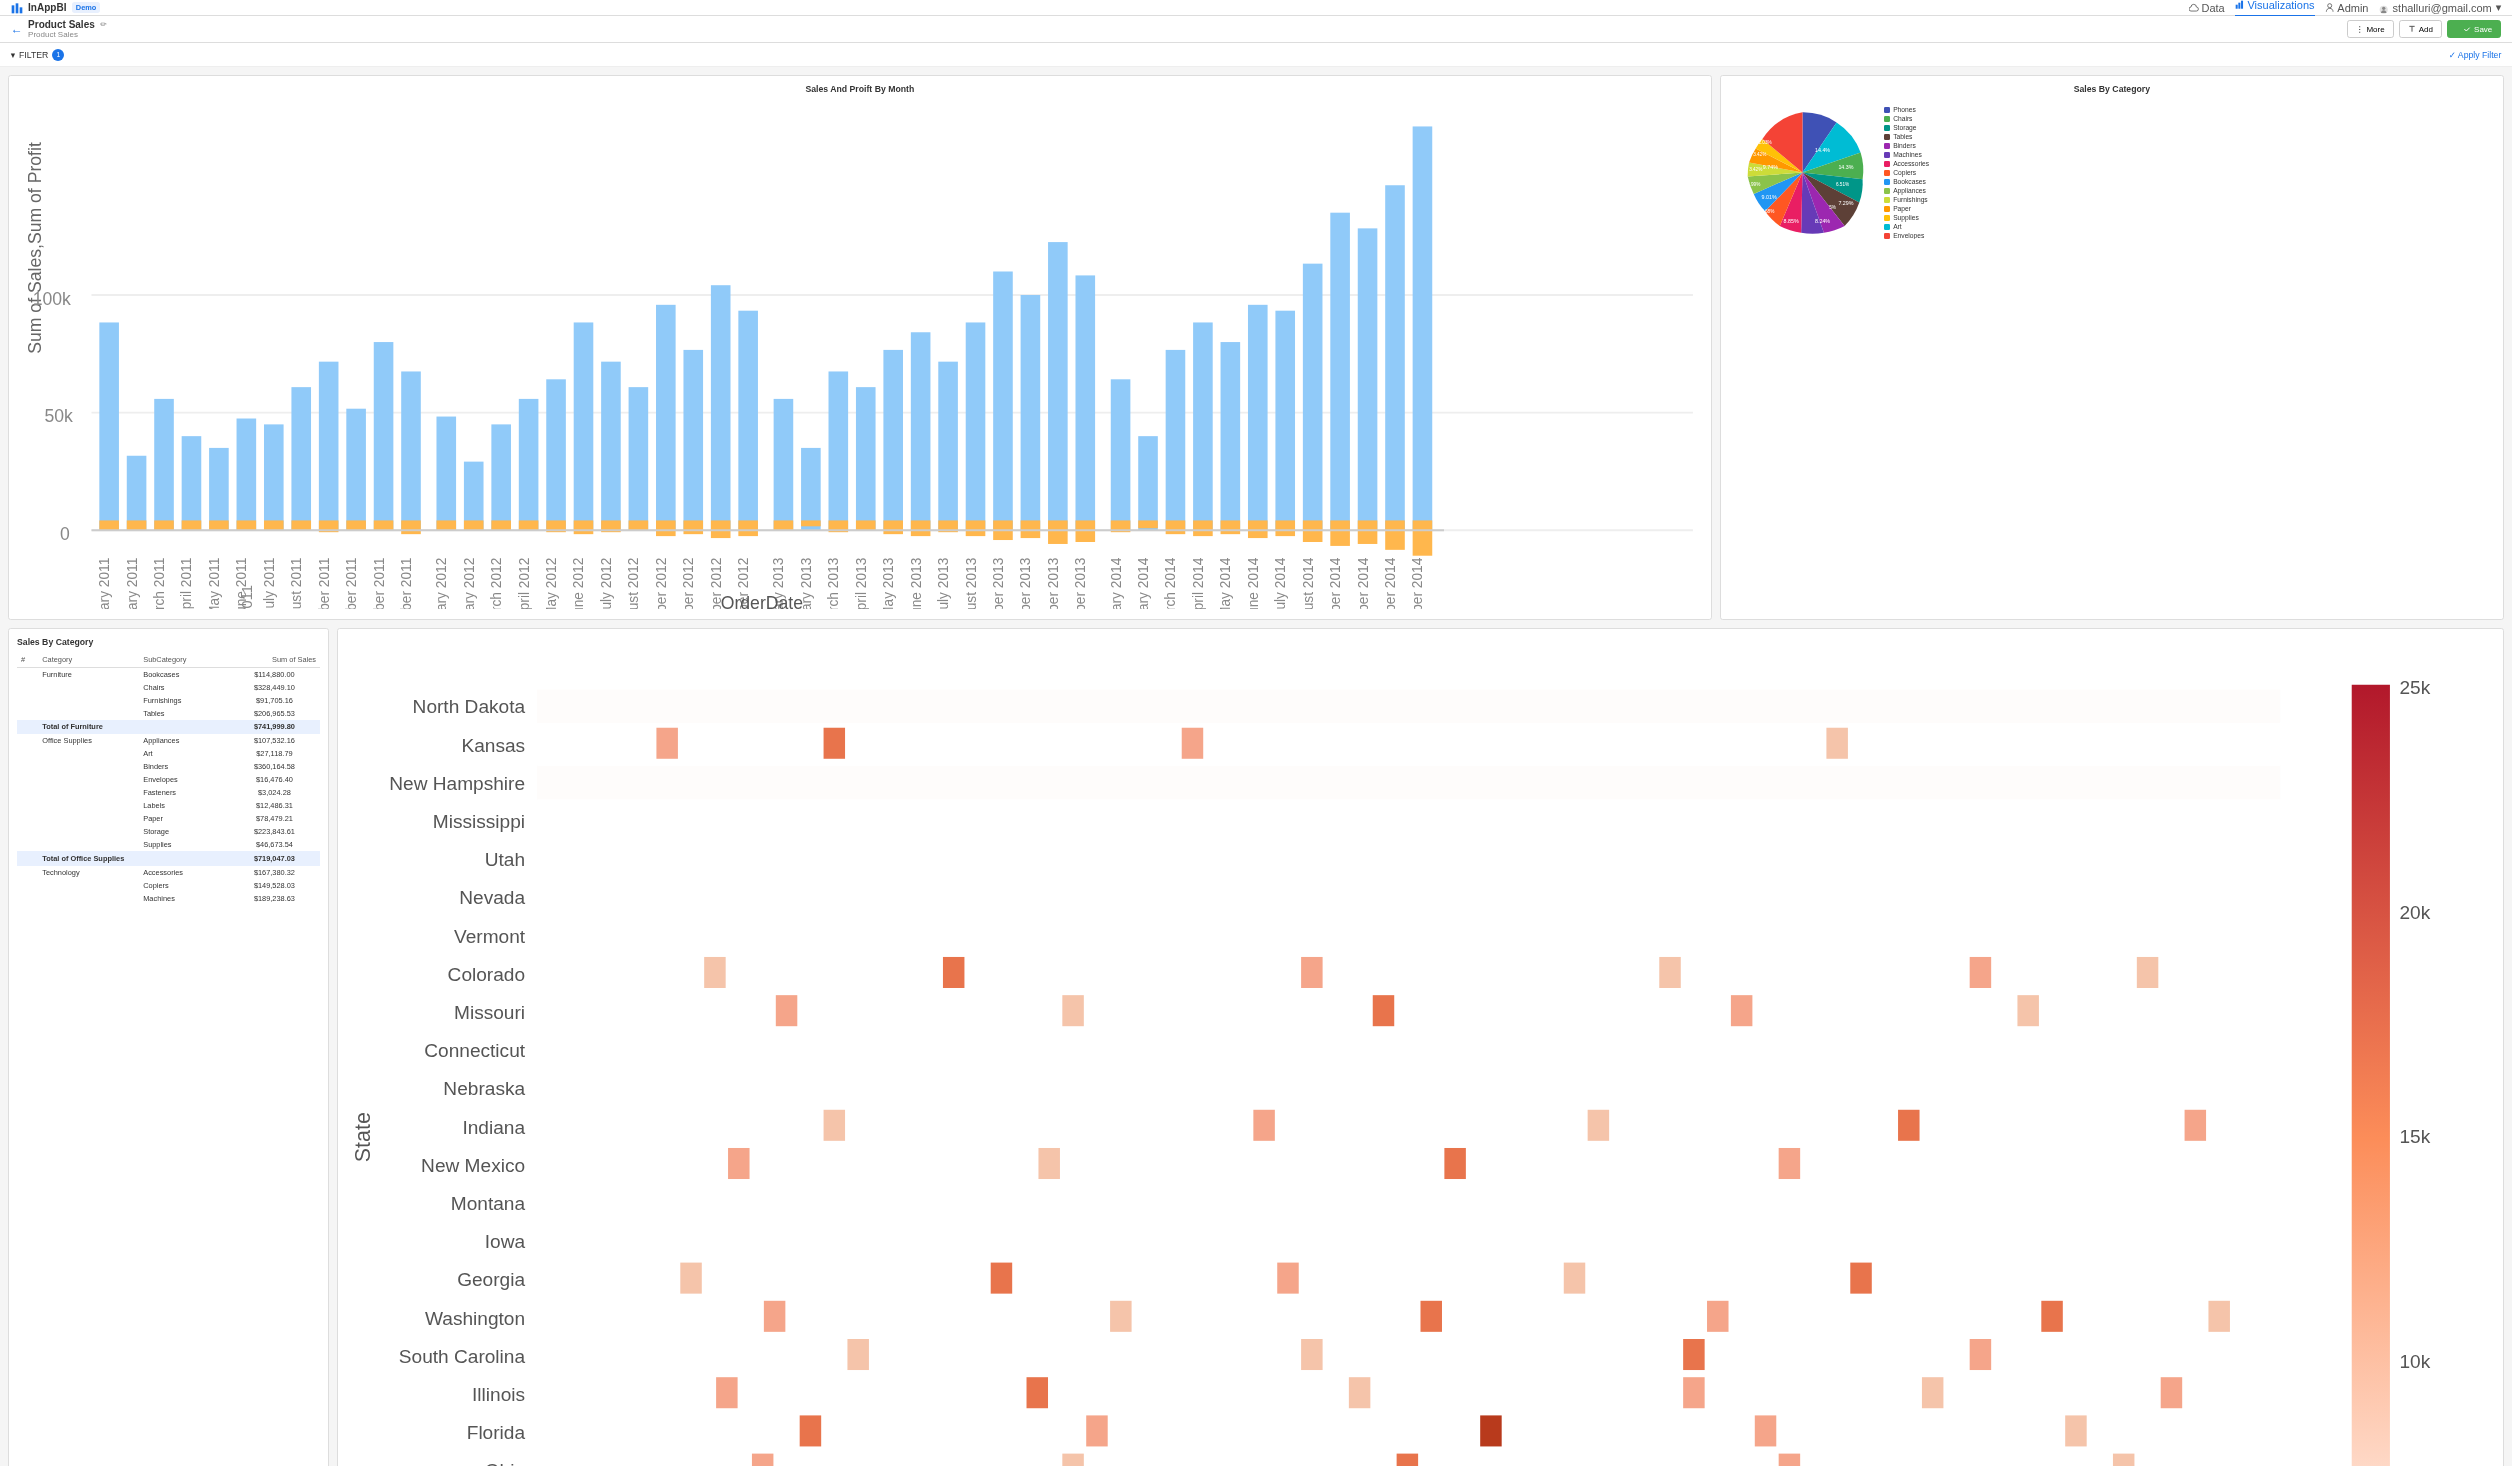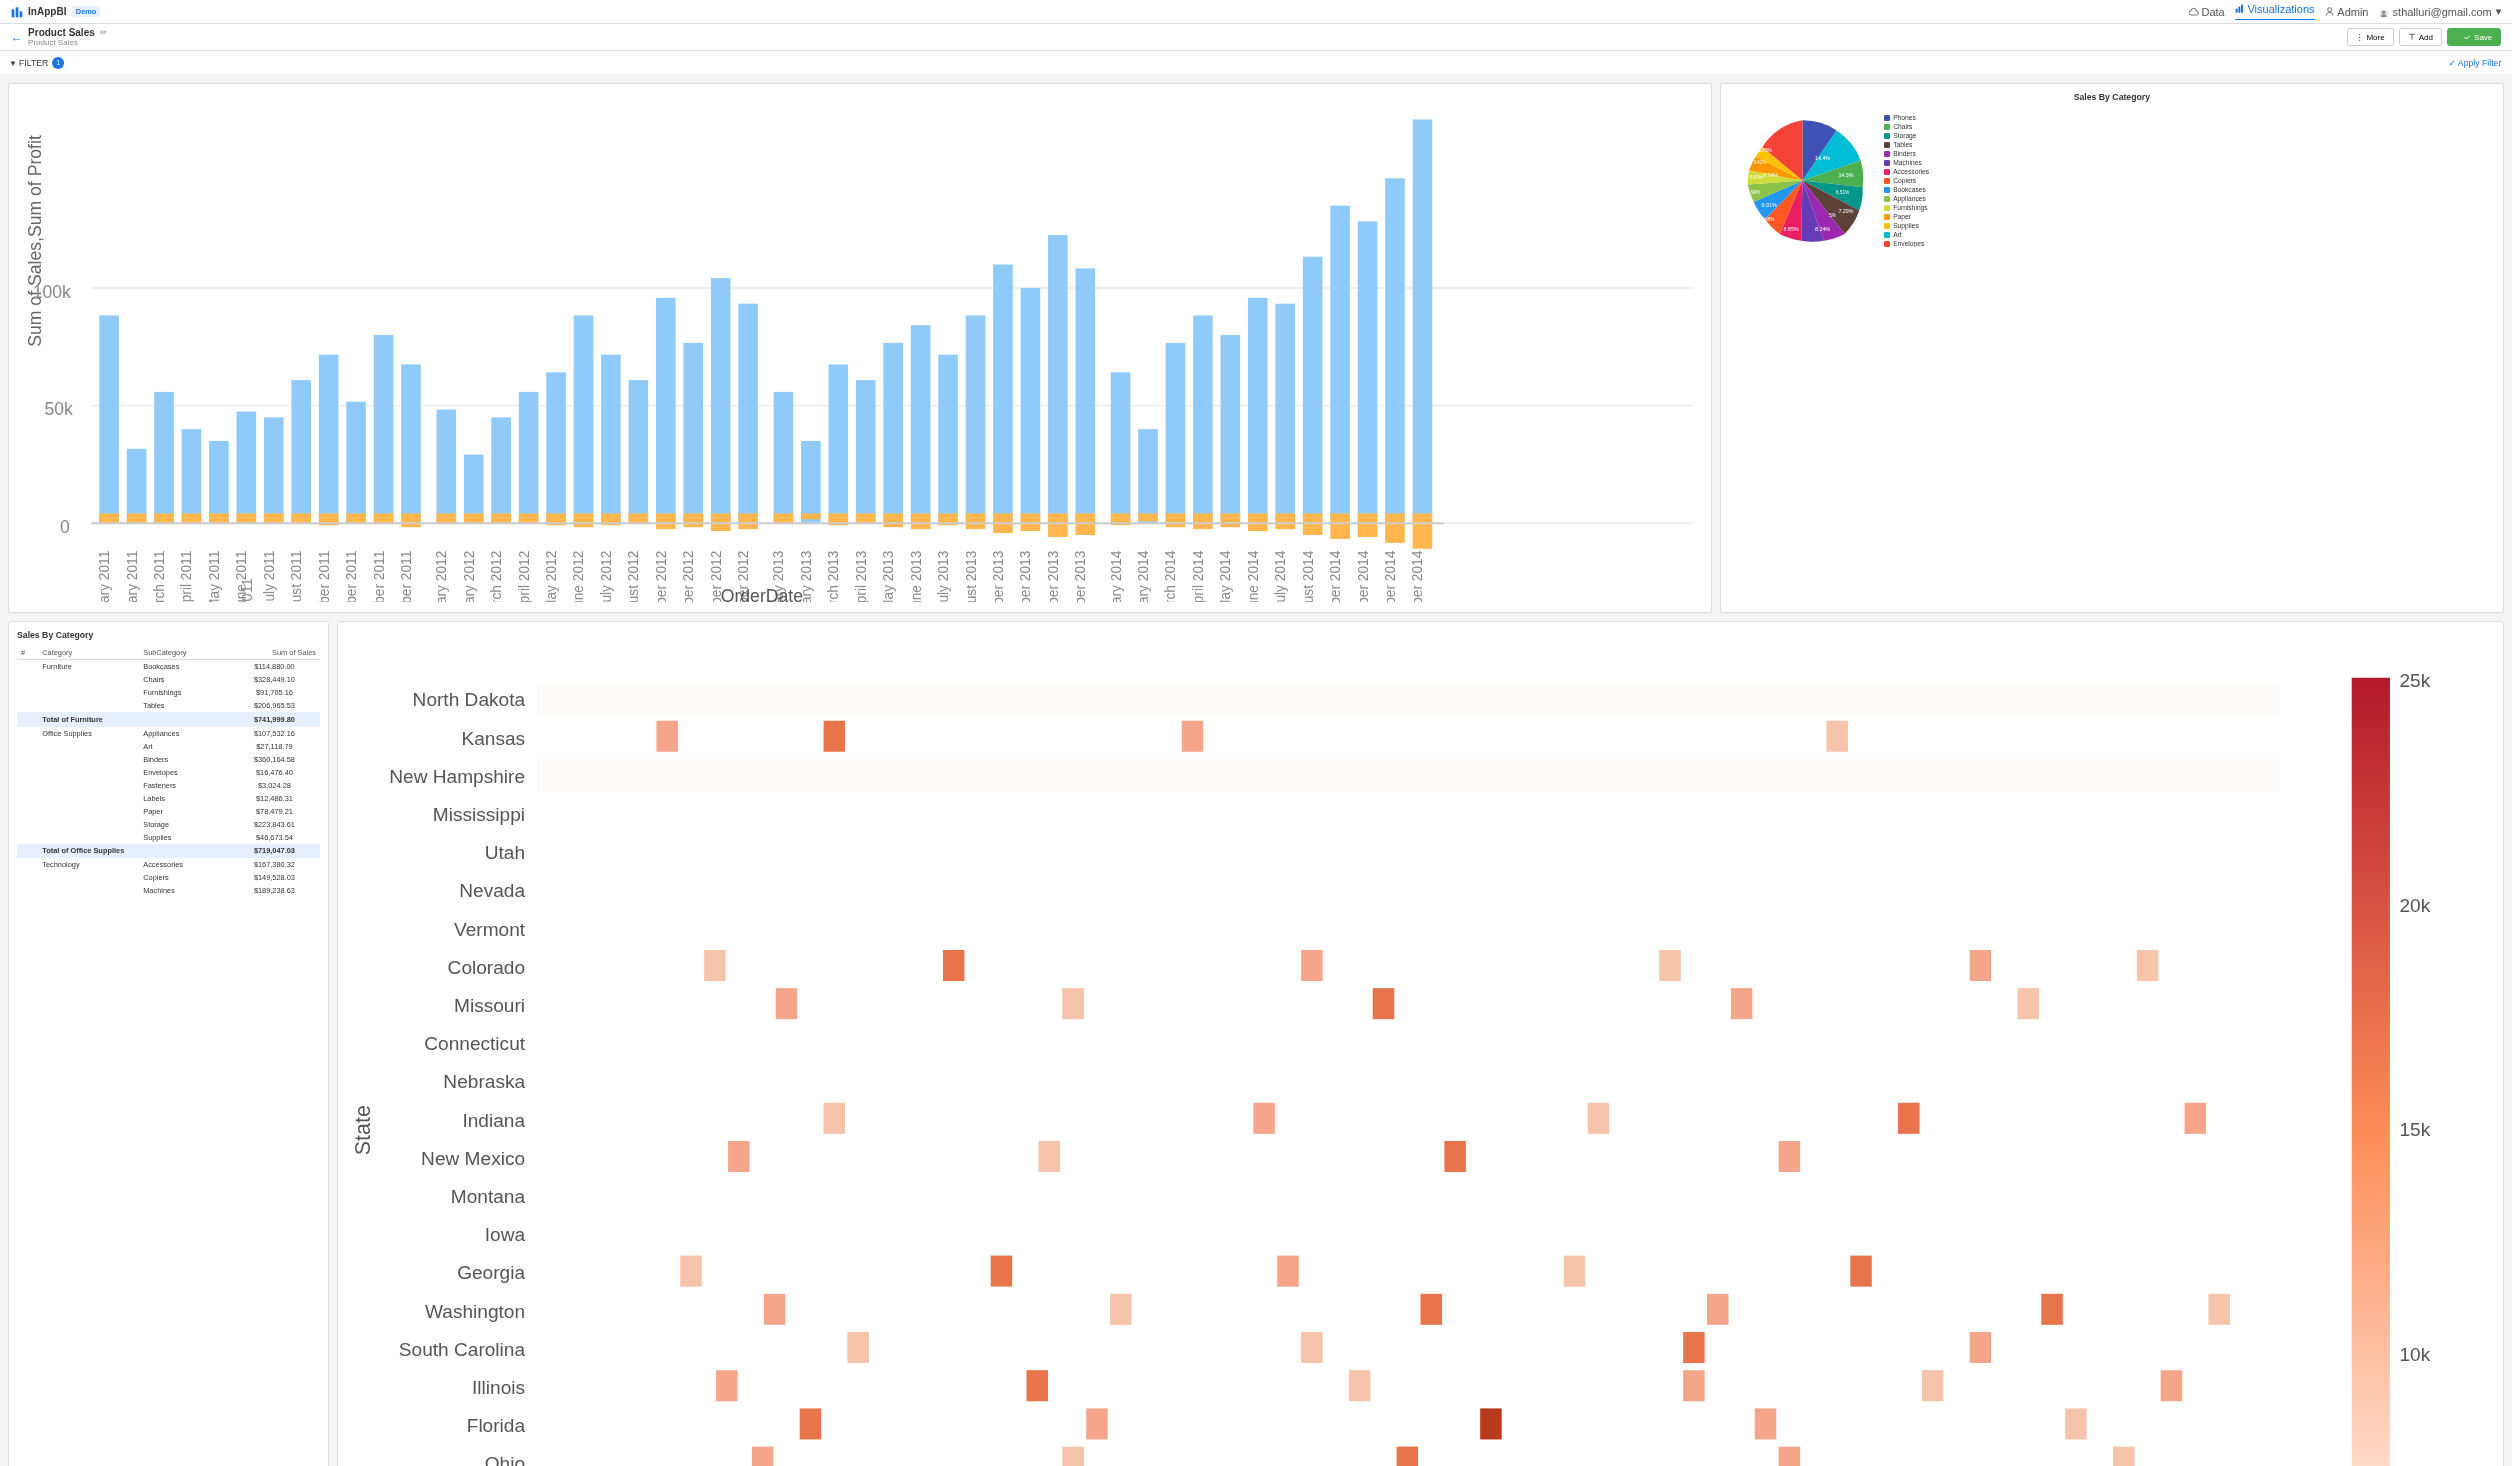--- a/index.html
+++ b/index.html
@@ -1,21 +1,21 @@
 <!DOCTYPE html>
 <html style="font-size:10.7px"><head>
   <meta charset="utf-8">
   <style>
     * { box-sizing: border-box; margin: 0; padding: 0; }
     body { font-family: Arial, sans-serif; font-size: 8px; background: #f5f5f5; color: #333; }
 
     
     .top-nav {
       display: flex; align-items: center; justify-content: space-between;
-      background: #fff; border-bottom: 0.7px solid #ddd; padding: 0 10.7px; height: 24px;
+      background: #fff; border-bottom: 0.7px solid #ddd; padding: 0 10.7px; height: 16px;
     }
     .top-nav-left { display: flex; align-items: center; gap: 5.4px; font-weight: bold; font-size: 9.4px; }
     .top-nav-left .logo-text { color: #333; font-size: 10px; }
     .top-nav-left .demo-badge { background: #e8f0fe; color: #1a73e8; border-radius: 2.7px; padding: 1.3px 4px; font-size: 7.4px; }
     .top-nav-right { display: flex; align-items: center; gap: 10.7px; font-size: 11px; }
     .top-nav-right .nav-item { display: flex; align-items: center; gap: 2.7px; cursor: pointer; color: #555; }
     .top-nav-right .nav-item.active { color: #1a73e8; border-bottom: 1.3px solid #1a73e8; padding-bottom: 4px; }
     .top-nav-right .user-info { display: flex; align-items: flex-end; gap: 4px; }
 
     
@@ -168,20 +168,21 @@
     <span>✓ </span>
     <span>Apply Filter</span>
   </div>
 </div>
 
 <div class="main-content">
 
   <div class="top-charts">
 
     <div class="chart-card large">
+      <div class="chart-title">Sales And Proift By Month</div>
       <div>
         <svg width="100%" viewBox="0 0 860 260" style="font-size:12px">
 
           <text transform="rotate(-90)" x="-130" y="12" font-size="9" fill="#666">Sum of Sales,Sum of Profit</text>
 
           <text x="22" y="225" font-size="9" fill="#888">0</text>
           <text x="14" y="165" font-size="9" fill="#888">50k</text>
           <text x="8" y="105" font-size="9" fill="#888">100k</text>
 
           <line x1="38" y1="220" x2="855" y2="220" stroke="#eee" stroke-width="1"></line>

